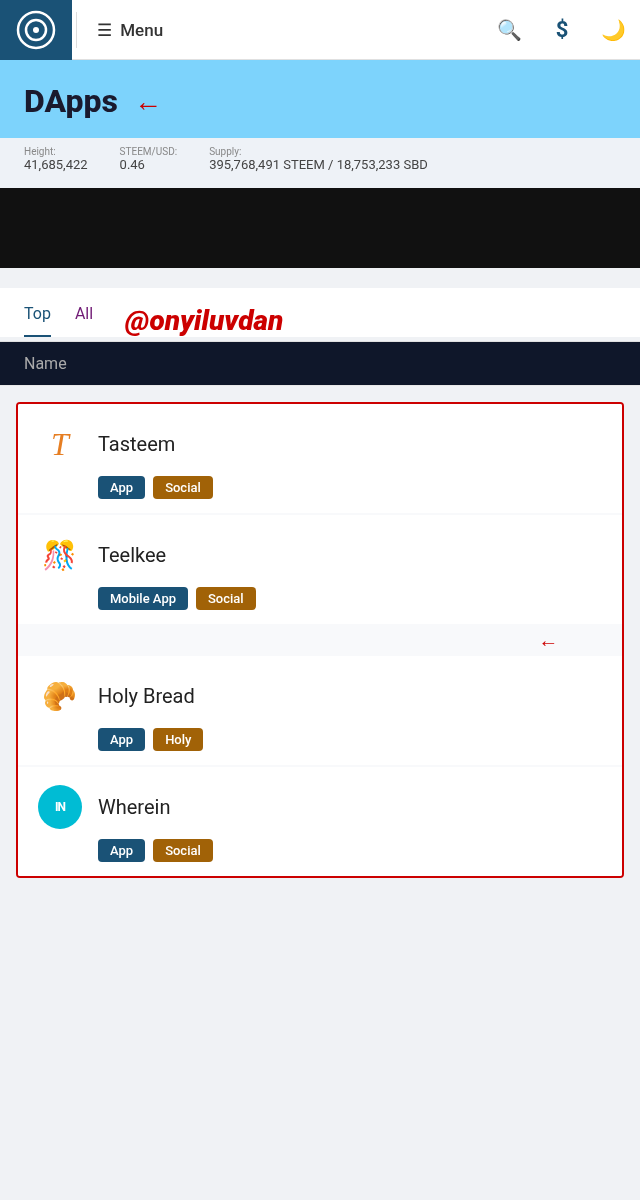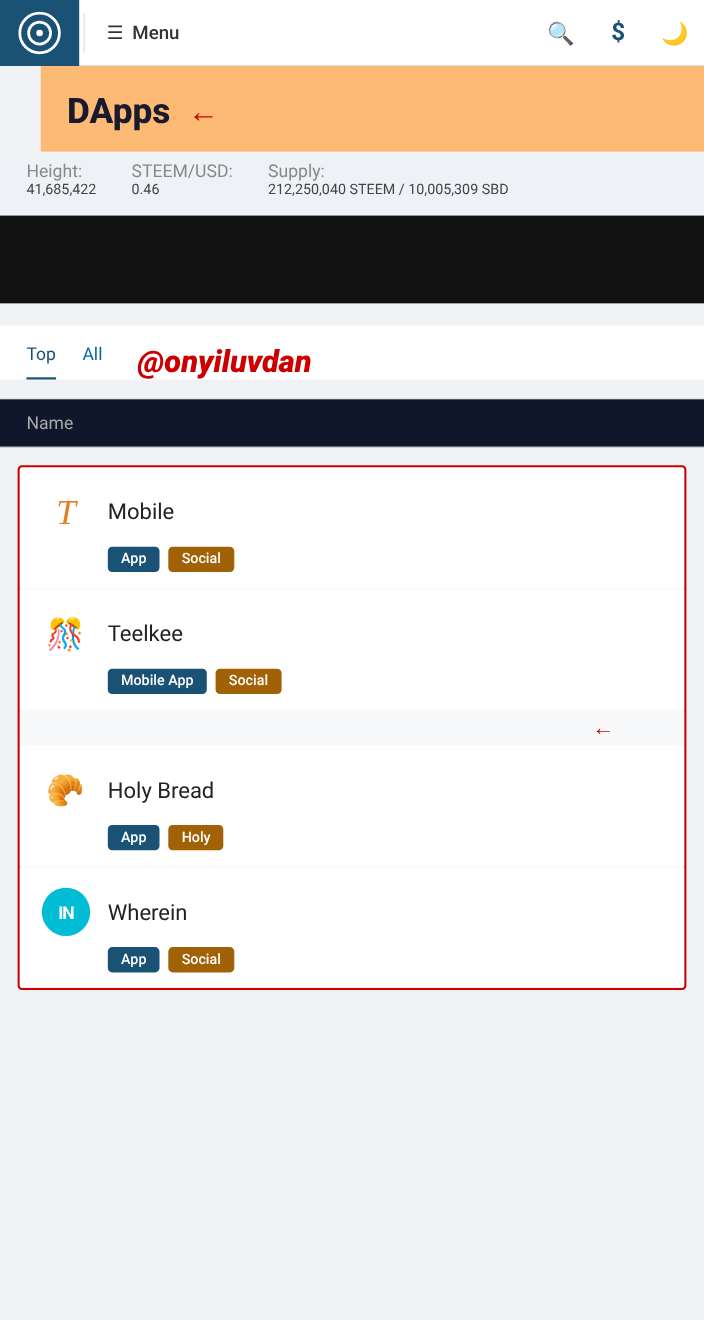--- a/index.html
+++ b/index.html
@@ -65,26 +65,25 @@
       color: #555;
     }
     .nav-icon-btn.dollar {
       color: #1a5276;
       font-size: 22px;
       font-weight: bold;
     }
 
     
     .page-header {
-      background: #fdba74;
+      background: #7dd3fc;
       padding: 22px 24px 18px;
       display: flex;
       align-items: center;
       gap: 16px;
-      margin-left: 37px;
     }
     .page-title {
       font-size: 32px;
       font-weight: 800;
       color: #1a1a2e;
     }
     .arrow-right {
       display: inline-block;
       color: #cc0000;
       font-size: 28px;
@@ -95,21 +94,21 @@
       background: #eef2f7;
       padding: 8px 24px 16px;
       display: flex;
       gap: 32px;
       font-size: 13px;
       color: #666;
     }
     .stat-item label {
       display: block;
       color: #888;
-      font-size: 16px;
+      font-size: 10px;
     }
     .stat-item span {
       color: #444;
       font-size: 13px;
     }
 
     
     .banner {
       background: #111;
       height: 80px;
@@ -121,25 +120,25 @@
 
     
     .filter-section {
       background: #fff;
       padding: 16px 24px 0;
     }
     .filter-tabs {
       display: flex;
       align-items: center;
       gap: 24px;
-      margin-bottom: 17px;
+      margin-bottom: 4px;
     }
     .filter-tab {
       font-size: 16px;
-      color: #0369a1;
+      color: #701a75;
       cursor: pointer;
       padding-bottom: 12px;
       border-bottom: 2px solid transparent;
     }
     .filter-tab.active {
       color: #1a5276;
       border-bottom: 2px solid #1a5276;
     }
     .watermark-text {
       font-size: 28px;
@@ -244,21 +243,21 @@
     
     .wherein-icon {
       width: 44px;
       height: 44px;
       border-radius: 50%;
       background: #00bcd4;
       display: flex;
       align-items: center;
       justify-content: center;
       color: #fff;
-      font-size: 16px;
+      font-size: 12px;
       font-weight: 700;
       letter-spacing: -1px;
     }
   </style>
 </head>
 <body>
 
 <nav class="navbar">
   <div class="nav-logo">
     <svg viewBox="0 0 40 40" fill="none" xmlns="http://www.w3.org/2000/svg">
@@ -294,21 +293,21 @@
   <div class="stat-item">
     <label>Height:</label>
     <span>41,685,422</span>
   </div>
   <div class="stat-item">
     <label>STEEM/USD:</label>
     <span>0.46</span>
   </div>
   <div class="stat-item">
     <label>Supply:</label>
-    <span>212,250,040 STEEM / 10,005,309 SBD</span>
+    <span>395,768,491 STEEM / 18,753,233 SBD</span>
   </div>
 </div>
 
 <div class="banner"></div>
 
 <div class="spacer"></div>
 
 <div class="filter-section">
   <div class="filter-tabs">
     <span class="filter-tab active">Top</span>
@@ -323,21 +322,21 @@
 </div>
 
 <div class="dapp-list-container">
   <div class="dapp-outlined-box" id="dapp-box">
 
   <div class="dapp-item">
     <div class="dapp-row">
       <div class="dapp-icon">
             <span class="tasteem-icon">T</span>
           </div>
-      <span class="dapp-name">Mobile</span>
+      <span class="dapp-name">Tasteem</span>
     </div>
     <div class="dapp-tags">
           <span class="tag tag-blue">App</span>
           <span class="tag tag-gray">Social</span>
         </div>
   </div>
       <div class="dapp-item">
     <div class="dapp-row">
       <div class="dapp-icon">🎊</div>
       <span class="dapp-name">Teelkee</span>

